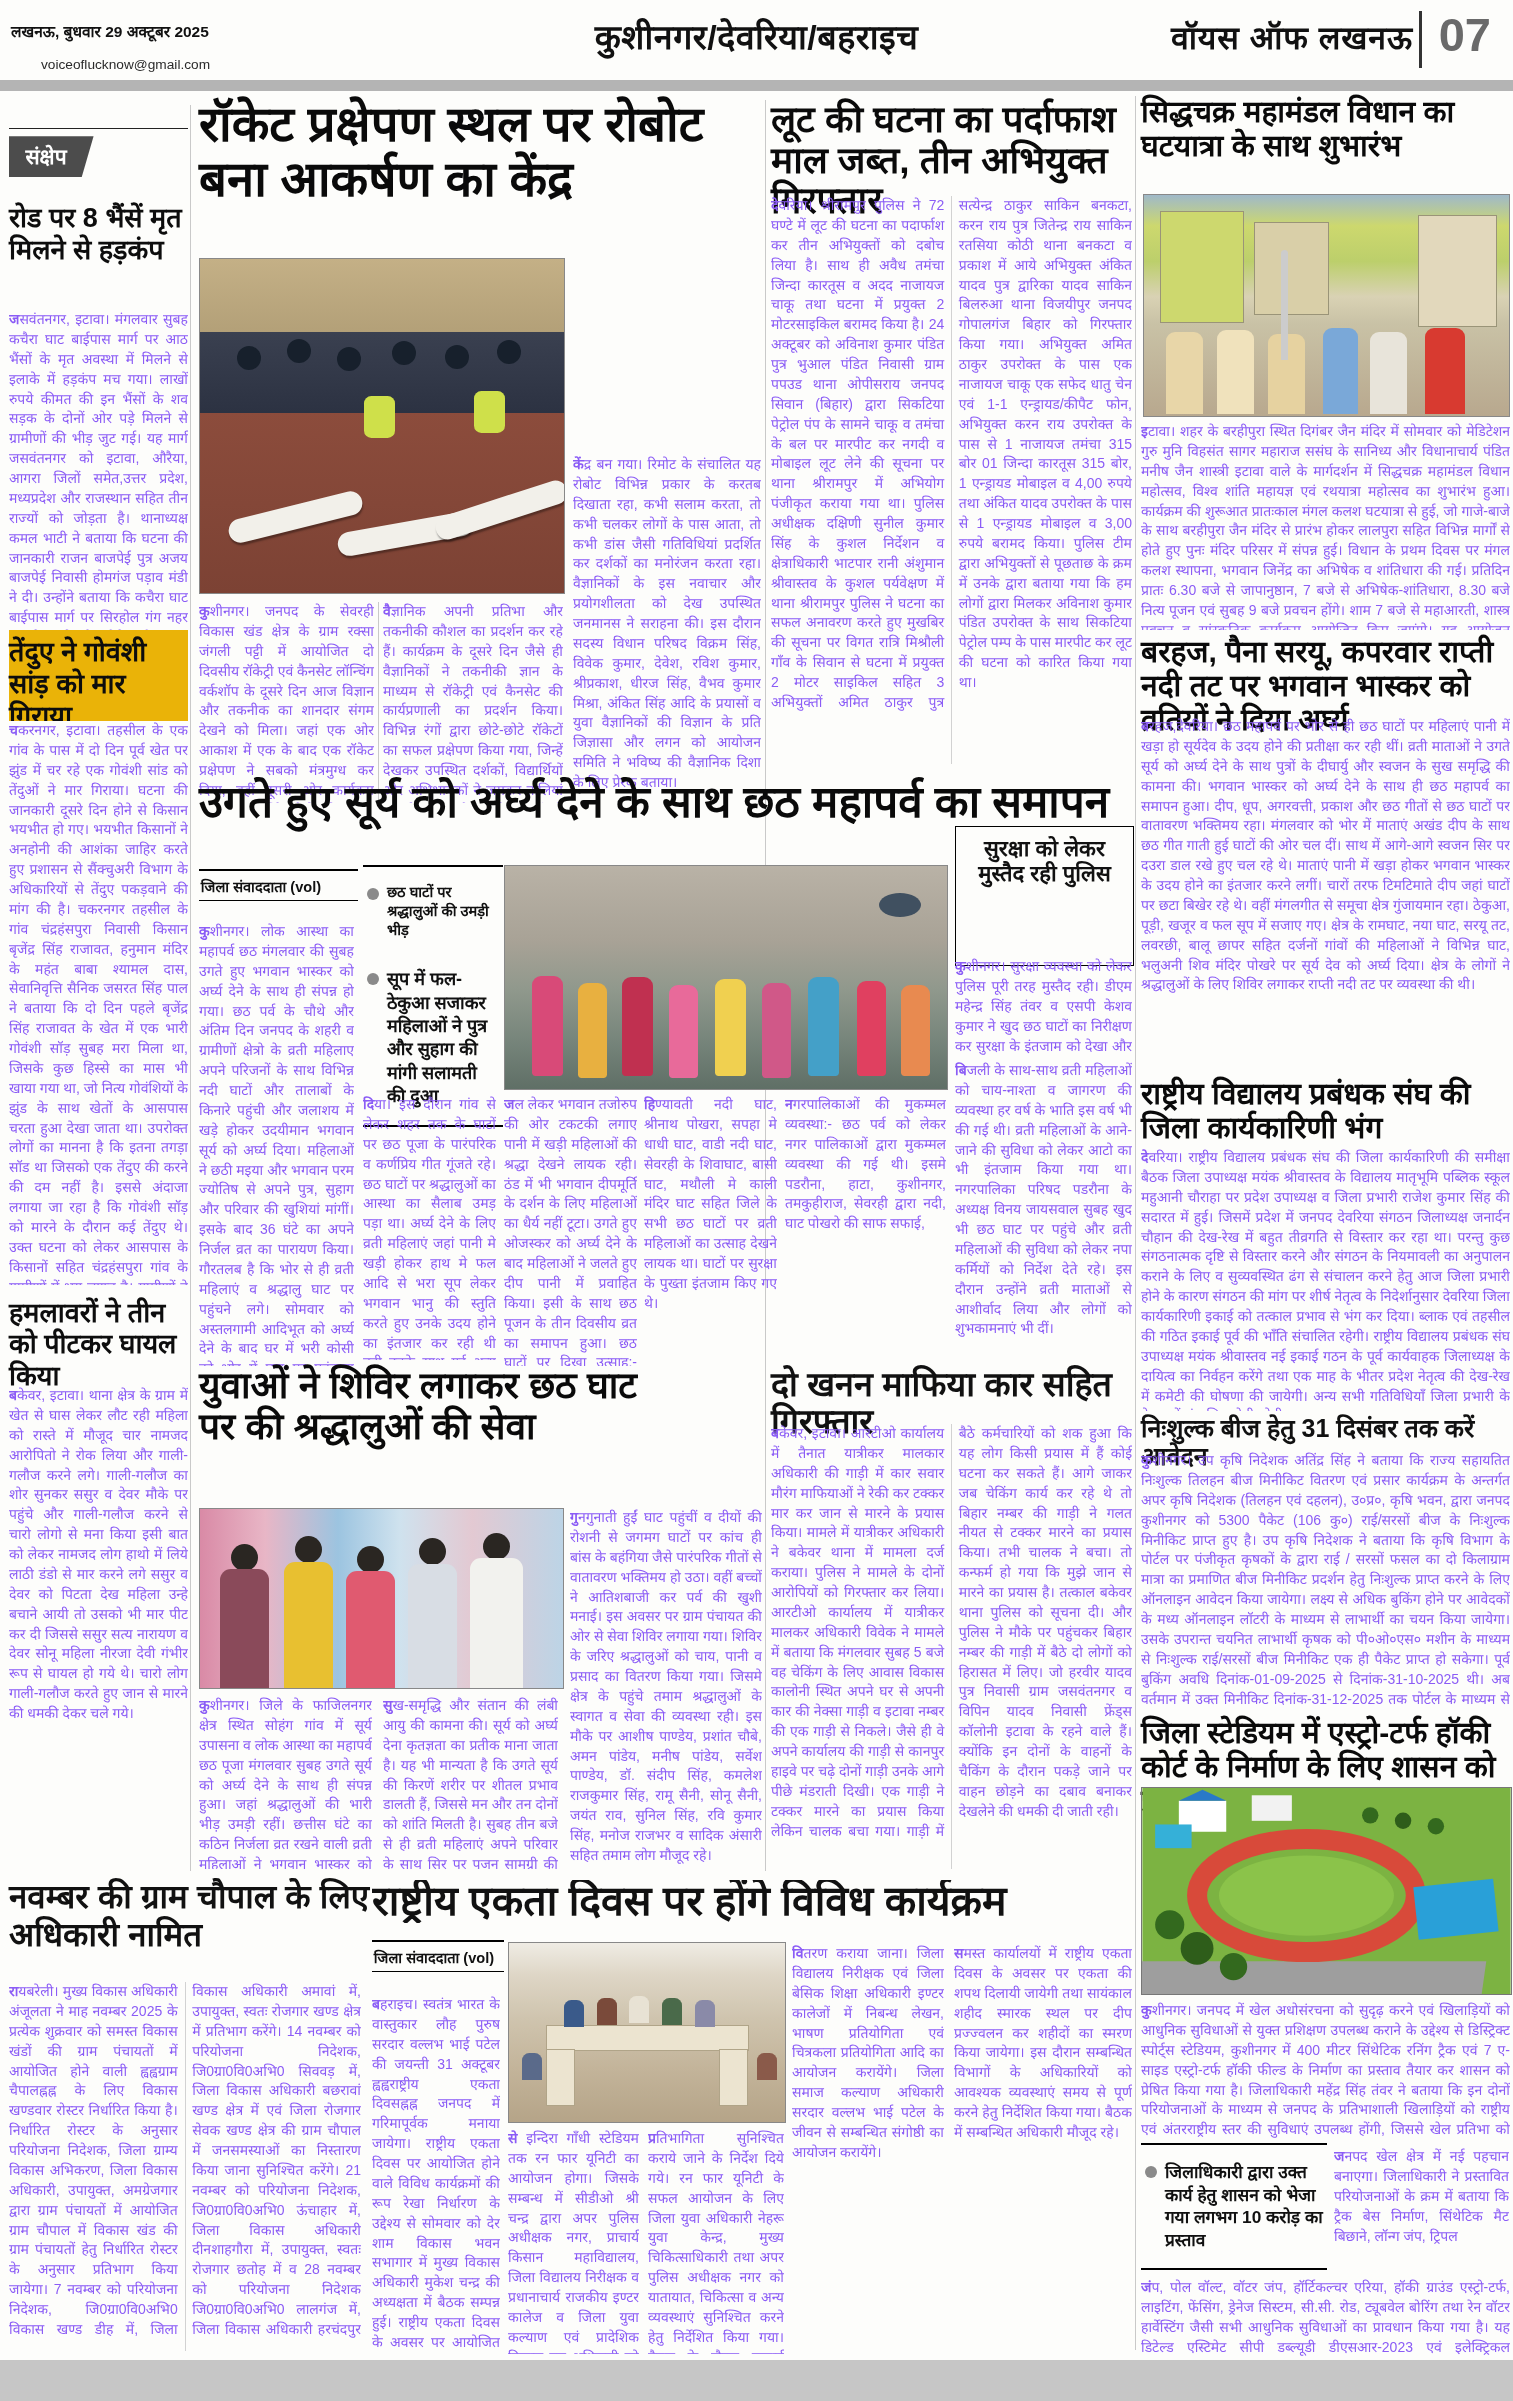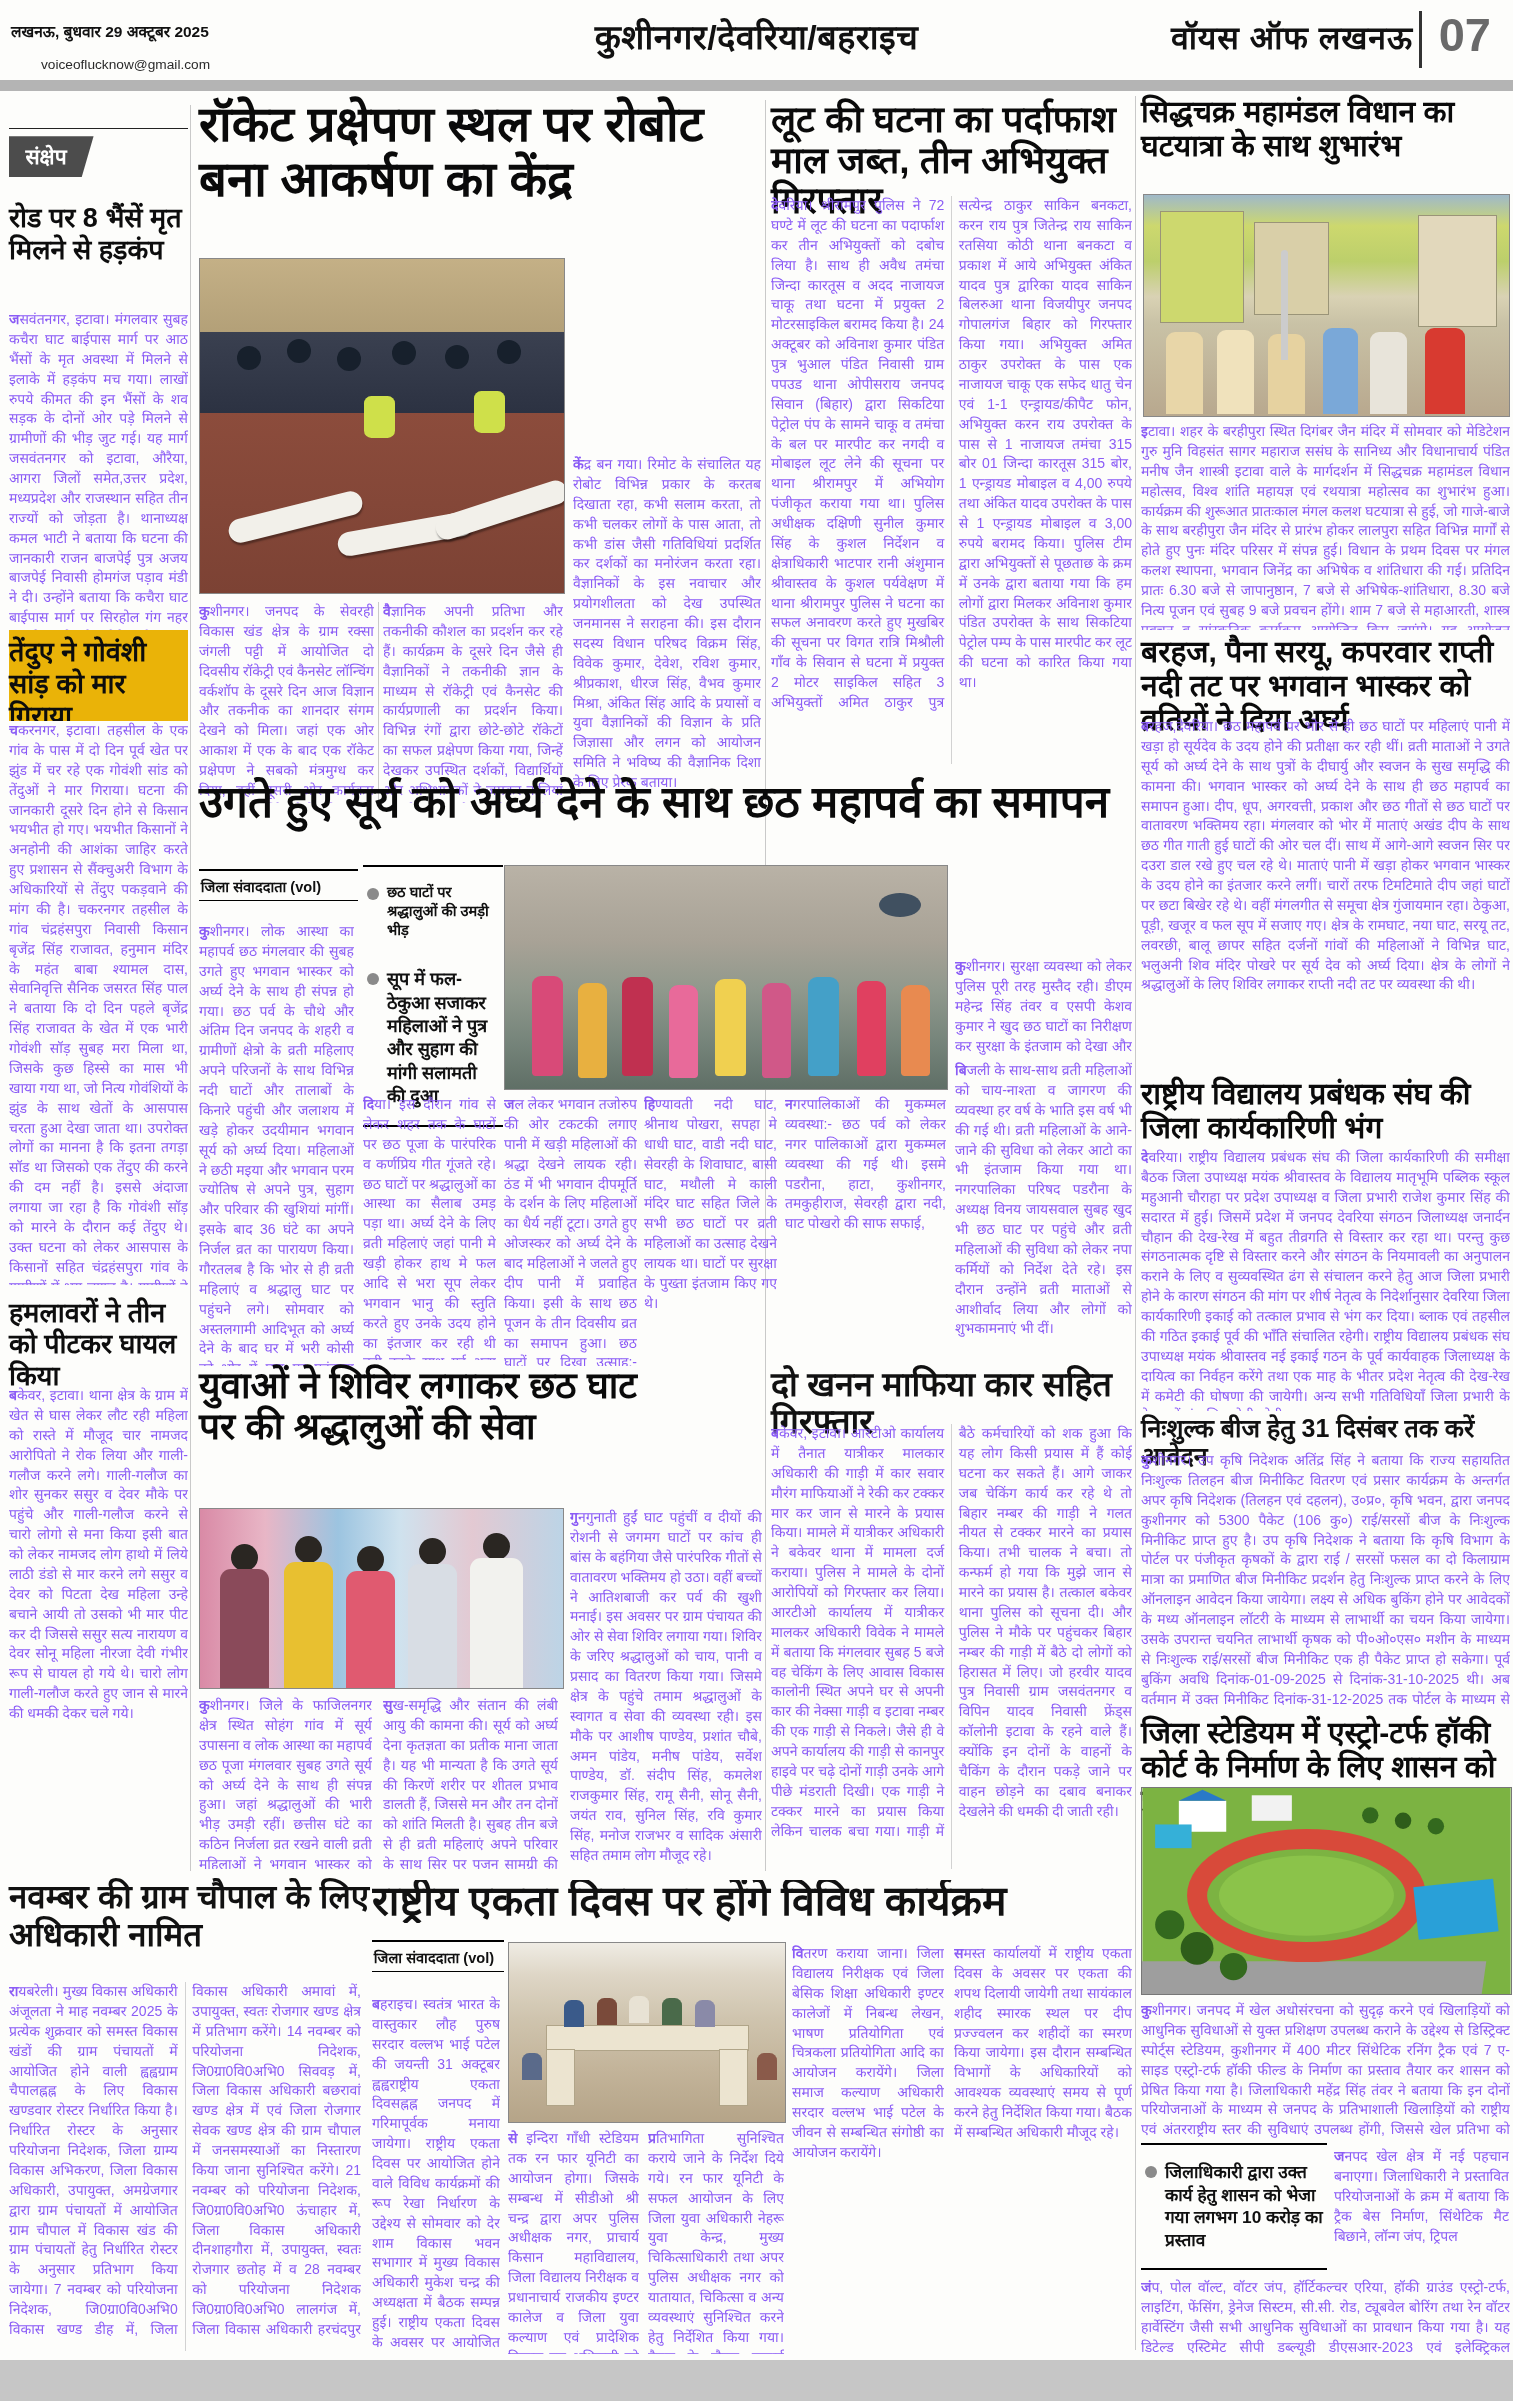--- a/index.html
+++ b/index.html
@@ -145,20 +145,23 @@
     <div class="sari" style="left:257px;top:117px;width:29px;height:95px;background:#d05888;"></div>
     <div class="sari" style="left:303px;top:111px;width:31px;height:99px;background:#44a0c8;"></div>
     <div class="sari" style="left:352px;top:115px;width:29px;height:95px;background:#e04060;"></div>
     <div class="sari" style="left:396px;top:119px;width:29px;height:91px;background:#e88a50;"></div>
     <div class="sari" style="left:374px;top:27px;width:42px;height:24px;border-radius:50%;background:#405060;"></div>
   </div>
   <div class="abs body-txt clip" style="left:504px;top:1095px;width:133px;height:314px;">जल लेकर भगवान तजोरुप की ओर टकटकी लगाए पानी में खड़ी महिलाओं की श्रद्धा देखने लायक रही। ठंड में भी भगवान दीपमूर्ति के दर्शन के लिए महिलाओं का धैर्य नहीं टूटा। उगते हुए ओजस्कर को अर्घ्य देने के बाद महिलाओं ने जलते हुए दीप पानी में प्रवाहित किया। इसी के साथ छठ पूजन के तीन दिवसीय व्रत का समापन हुआ। छठ घाटों पर दिखा उत्साह:- पडरौना नगर छावनी स्थित पोखरा, जंगल बेलवा स्थित घाट, रामलीला मैदान स्थित पोखरा, बावली चौक स्थित पोखरा, हाटा, कसया मे</div>
   <div class="abs body-txt clip" style="left:644px;top:1095px;width:133px;height:265px;">हिण्यावती नदी घाट, श्रीनाथ पोखरा, सपहा मे धाधी घाट, वाडी नदी घाट, सेवरही के शिवाघाट, बासी घाट, मथौली मे काली मंदिर घाट सहित जिले के सभी छठ घाटों पर व्रती महिलाओं का उत्साह देखने लायक था। घाटों पर सुरक्षा के पुख्ता इंतजाम किए गए थे।</div>
   <div class="abs body-txt clip" style="left:785px;top:1095px;width:161px;height:265px;">नगरपालिकाओं की मुकम्मल व्यवस्था:- छठ पर्व को लेकर नगर पालिकाओं द्वारा मुकम्मल व्यवस्था की गई थी। इसमे पडरौना, हाटा, कुशीनगर, तमकुहीराज, सेवरही द्वारा नदी, घाट पोखरो की साफ सफाई,</div>
 
+  <div class="abs boxed" style="left:955px;top:826px;width:155px;height:120px;">
+    <div style="font-size:22px;font-weight:800;line-height:1.15;text-align:center;">सुरक्षा को लेकर मुस्तैद रही पुलिस</div>
+  </div>
   <div class="abs body-txt clip" style="left:955px;top:957px;width:177px;height:99px;">कुशीनगर। सुरक्षा व्यवस्था को लेकर पुलिस पूरी तरह मुस्तैद रही। डीएम महेन्द्र सिंह तंवर व एसपी केशव कुमार ने खुद छठ घाटों का निरीक्षण कर सुरक्षा के इंतजाम को देखा और मातहतों को आवश्यक निर्देश दिए। इस दौरान पुलिस प्रशासन के लोग मौजूद रहे।</div>
   <div class="abs body-txt clip" style="left:955px;top:1061px;width:177px;height:299px;">बिजली के साथ-साथ व्रती महिलाओं को चाय-नाश्ता व जागरण की व्यवस्था हर वर्ष के भाति इस वर्ष भी की गई थी। व्रती महिलाओं के आने-जाने की सुविधा को लेकर आटो का भी इंतजाम किया गया था। नगरपालिका परिषद पडरौना के अध्यक्ष विनय जायसवाल सुबह खुद भी छठ घाट पर पहुंचे और व्रती महिलाओं की सुविधा को लेकर नपा कर्मियों को निर्देश देते रहे। इस दौरान उन्होंने व्रती माताओं से आशीर्वाद लिया और लोगों को शुभकामनाएं भी दीं।</div>
 
   <div class="abs h-lg" style="left:199px;top:1366px;width:445px;background:#fdfdfb;">युवाओं ने शिविर लगाकर छठ घाट पर की श्रद्धालुओं की सेवा</div>
   <div class="photo ph-yuva" style="left:199px;top:1508px;width:363px;height:179px;">
     <div class="head" style="left:31px;top:35px;"></div>
     <div class="man" style="left:20px;top:60px;width:49px;height:119px;background:#8a4a5a;"></div>
     <div class="head" style="left:95px;top:27px;"></div>
     <div class="man" style="left:84px;top:53px;width:49px;height:126px;background:#e8c030;"></div>
     <div class="head" style="left:157px;top:37px;"></div>

